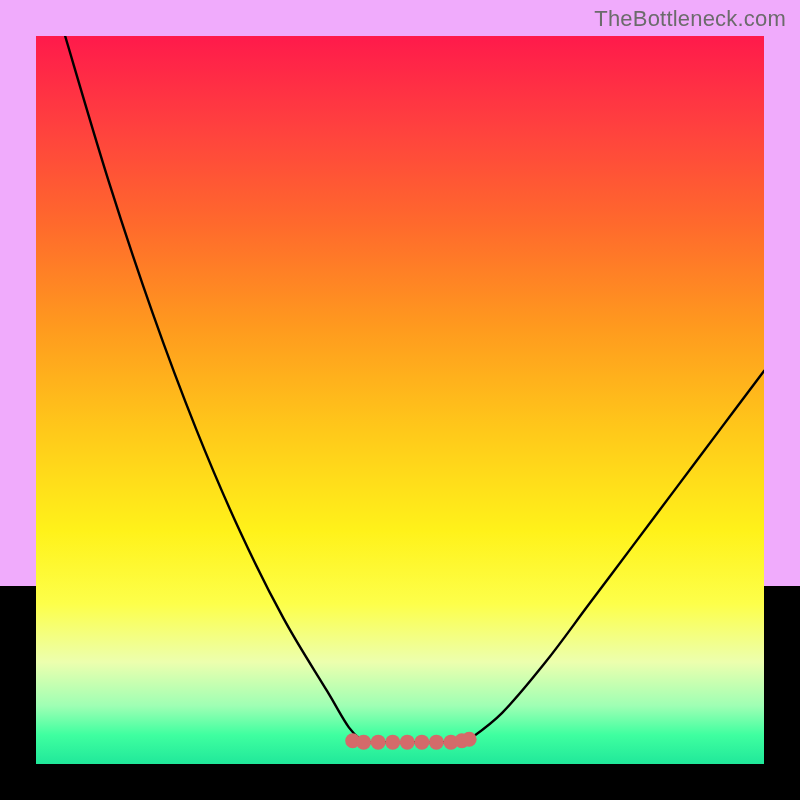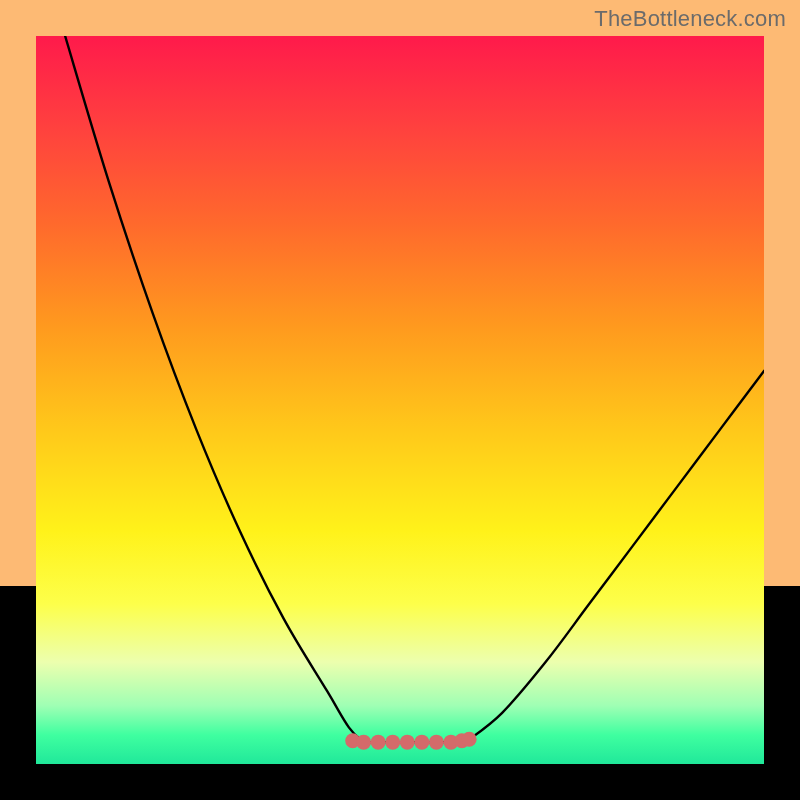--- a/index.html
+++ b/index.html
@@ -10,21 +10,21 @@
     background: #000;
     overflow: hidden;
     font-family: Arial, Helvetica, sans-serif;
   }
   .frame {
     position: absolute;
     top: 0;
     left: 0;
     width: 800px;
     height: 586px;
-    background: #fdba74;
+    background: #f0abfc;
   }
   .plot {
     position: absolute;
     top: 36px;
     left: 36px;
     width: 728px;
     height: 728px;
     background: linear-gradient(to bottom,
       #ff1a4b 0%,
       #ff3f3f 12%,

